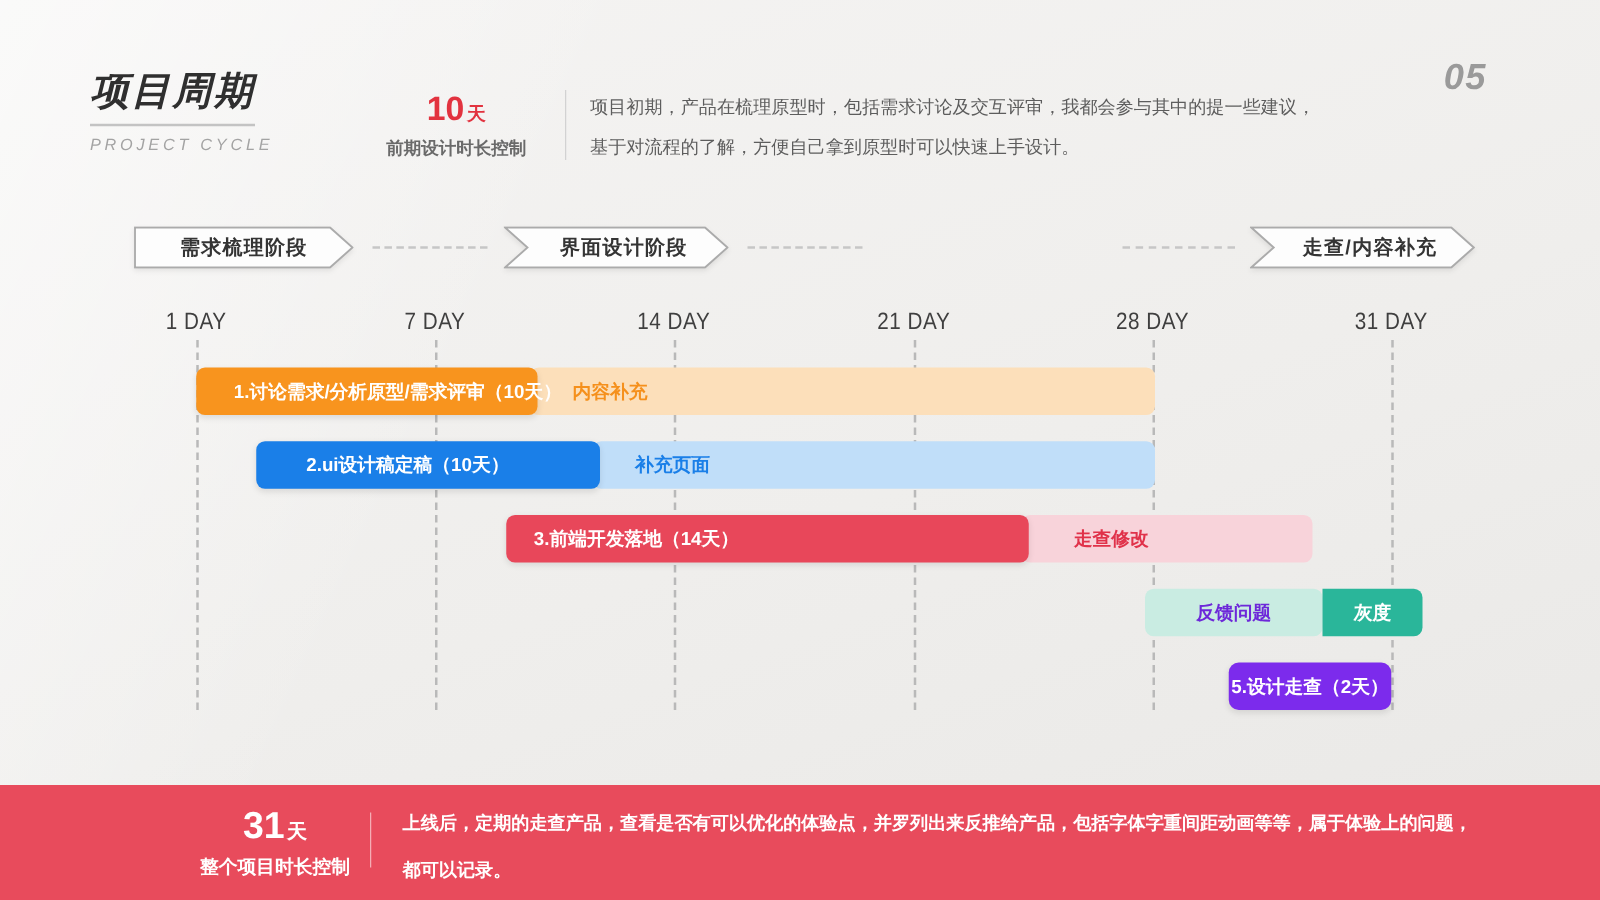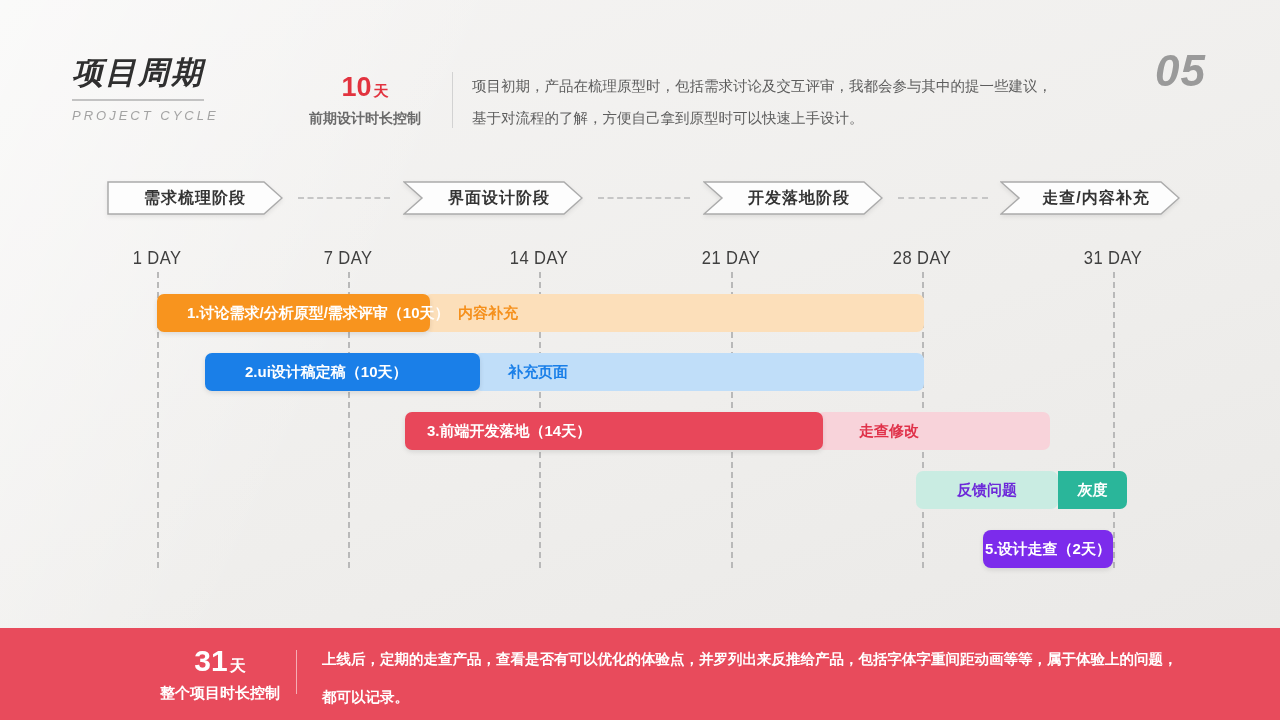--- a/index.html
+++ b/index.html
@@ -13,21 +13,21 @@
   .page-title{position:absolute;left:72px;top:52px;margin:0;font-size:31px;font-weight:bold;font-style:italic;
     letter-spacing:2px;color:#2f2f2f;}
   .title-underline{position:absolute;left:72px;top:99px;width:132px;height:2px;background:#c3c3c3;}
   .subtitle{position:absolute;left:72px;top:108px;font-size:13px;font-style:italic;color:#a3a3a3;letter-spacing:3px;}
   .hstat{position:absolute;left:299px;top:72px;width:132px;text-align:center;}
   .hstat .num{font-size:27px;font-weight:bold;color:#e2333f;}
   .hstat .unit{font-size:15px;font-weight:bold;color:#e2333f;margin-left:2px;}
   .hstat .stat-label{margin-top:7px;font-size:14px;color:#6a6a6a;font-weight:600;}
   .hdivider{position:absolute;left:452px;top:72px;width:1px;height:56px;background:#d2d2d2;}
   .desc{position:absolute;left:472px;top:70px;width:580px;margin:0;font-size:14.5px;line-height:32px;color:#5d5d5d;}
-  .page-num{position:absolute;left:1155px;top:46px;font-size:44px;font-weight:bold;font-style:italic;color:#9a9a9a;letter-spacing:1px;}
+  .page-num{position:absolute;left:1155px;top:46px;font-size:29px;font-weight:bold;font-style:italic;color:#9a9a9a;letter-spacing:1px;}
   
   .phase{position:absolute;top:181px;height:34px;display:flex;align-items:center;justify-content:center;}
   .phase svg{position:absolute;left:0;top:0;filter:drop-shadow(0 2px 2px rgba(0,0,0,0.08));}
   .phase-label{position:relative;font-size:16px;font-weight:600;color:#343434;letter-spacing:1px;}
   .phase-b .phase-label{padding-left:12px;}
   .connector{position:absolute;top:197px;height:0;border-top:2px dashed #c6c6c6;}
   
   .day-label{position:absolute;top:247px;width:120px;text-align:center;font-size:19px;font-weight:500;color:#3f3f3f;
     transform:scaleX(0.87);letter-spacing:0.5px;}
   .gridline{position:absolute;top:272px;height:296px;width:0;border-left:2px dashed #b9b9b9;}
@@ -79,26 +79,20 @@
   <div class="connector" style="left:298px;width:92px;"></div>
 
   <div class="phase phase-b" style="left:403px;width:180px;">
     <svg width="180" height="34" viewBox="0 0 180 34">
       <polygon points="1,1 161,1 179,17 161,33 1,33 19,17" fill="#fdfdfd" stroke="#ababab" stroke-width="1.5"></polygon>
     </svg>
     <span class="phase-label">界面设计阶段</span>
   </div>
   <div class="connector" style="left:598px;width:92px;"></div>
 
-  <div class="phase phase-b" style="left:703px;width:180px;">
-    <svg width="180" height="34" viewBox="0 0 180 34">
-      <polygon points="1,1 161,1 179,17 161,33 1,33 19,17" fill="#fdfdfd" stroke="#ababab" stroke-width="1.5"></polygon>
-    </svg>
-    <span class="phase-label">开发落地阶段</span>
-  </div>
   <div class="connector" style="left:898px;width:90px;"></div>
 
   <div class="phase phase-b" style="left:1000px;width:180px;">
     <svg width="180" height="34" viewBox="0 0 180 34">
       <polygon points="1,1 161,1 179,17 161,33 1,33 19,17" fill="#fdfdfd" stroke="#ababab" stroke-width="1.5"></polygon>
     </svg>
     <span class="phase-label">走查/内容补充</span>
   </div>
 
   <div class="day-label" style="left:97px;">1 DAY</div>
@@ -132,21 +126,21 @@
   <div class="bar light" style="left:817px;top:412px;width:233px;background:#f8d3da;">
     <span class="bar-label" style="color:#e0324a;padding-left:42px;">走查修改</span>
   </div>
   <div class="bar solid" style="left:405px;top:412px;width:418px;background:#e8475a;">
     <span class="bar-label txt-white" style="padding-left:22px;">3.前端开发落地（14天）</span>
   </div>
 
   <div class="bar light center" style="left:916px;top:471px;width:142px;background:#c9ece2;">
     <span class="bar-label" style="color:#6d28d9;">反馈问题</span>
   </div>
-  <div class="bar center" style="left:1058px;top:471px;width:69px;background:#2ab69a;border-radius:0 7px 7px 0;z-index:2;">
+  <div class="bar center" style="left:1058px;top:471px;width:80px;background:#2ab69a;border-radius:0 7px 7px 0;z-index:2;">
     <span class="bar-label txt-white">灰度</span>
   </div>
 
   <div class="bar solid center" style="left:983px;top:530px;width:130px;background:#7c2bec;border-radius:8px;">
     <span class="bar-label txt-white">5.设计走查（2天）</span>
   </div>
 
   <div class="footer">
     <div class="fstat">
       <div><span class="num">31</span><span class="unit">天</span></div>

